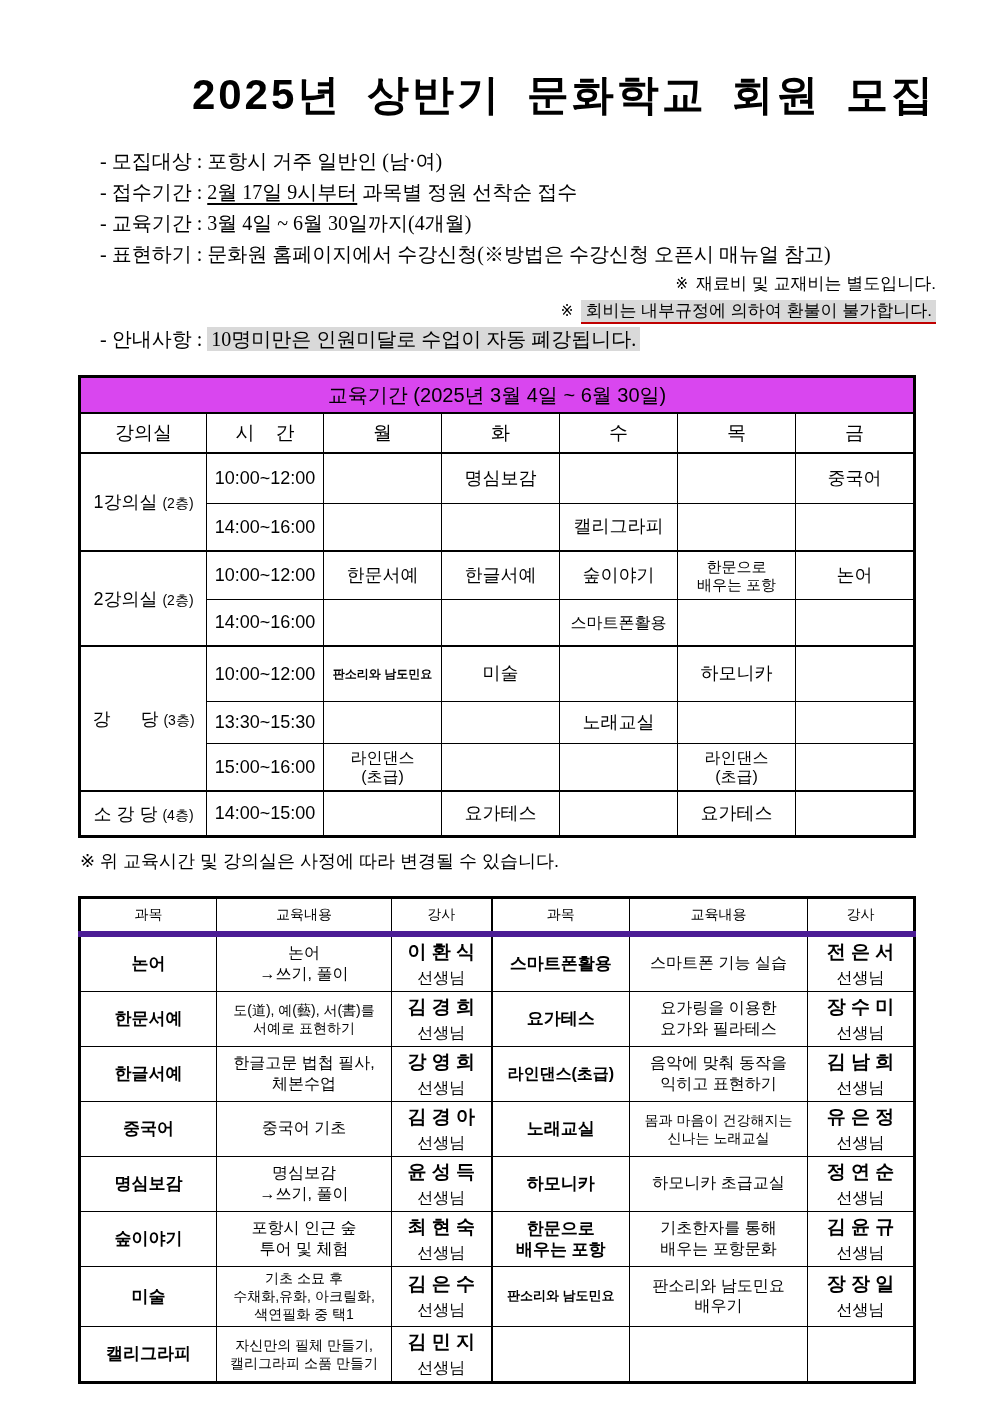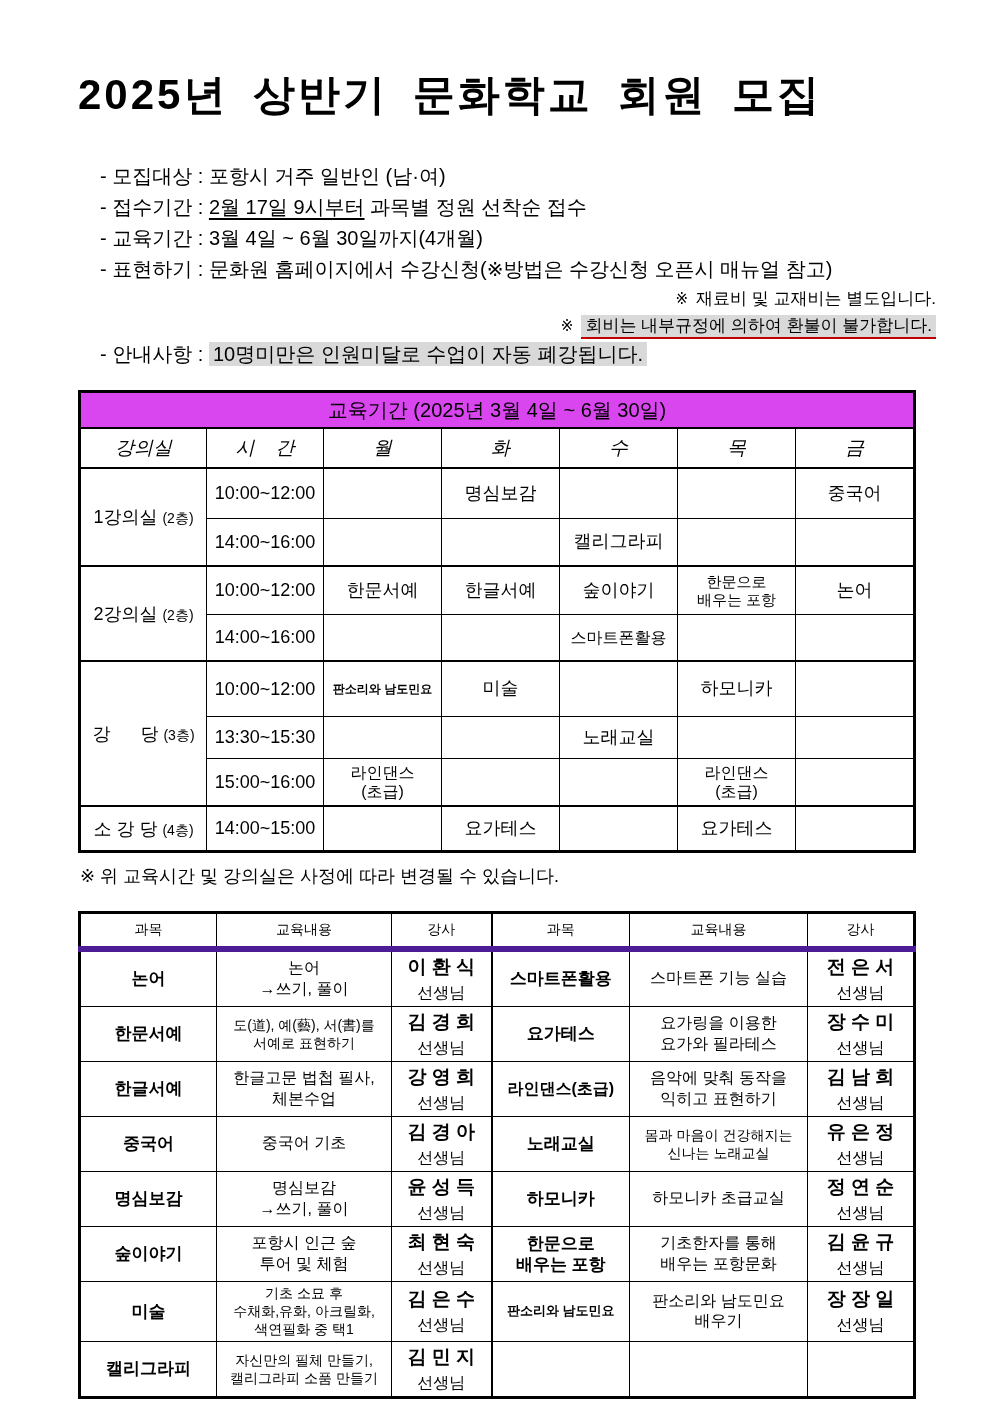--- a/index.html
+++ b/index.html
@@ -4,41 +4,41 @@
 <style>
   html,body{margin:0;padding:0;}
   body{
     width:992px;min-height:1403px;background:#ffffff;color:#000;
     font-family:"Liberation Sans","DejaVu Sans",sans-serif;
     -webkit-font-smoothing:antialiased;
   }
   .page{padding:70px 56px 40px 78px;box-sizing:border-box;}
 
   .doc-title{
-    text-align:left;font-size:42px;font-weight:bold;
-    letter-spacing:3px;word-spacing:10px;margin:0 0 41px 0;line-height:1.2;
+    text-align:right;font-size:42px;font-weight:bold;
+    letter-spacing:3px;word-spacing:10px;margin:0 0 26px 0;line-height:1.2;
   }
 
   .notice{margin-left:22px;font-size:20px;}
-  .n-line{line-height:31px;white-space:pre-wrap;}
+  .n-line{line-height:31px;white-space:pre-wrap;font-family:Liberation Serif, serif;}
   .n-label{white-space:pre;}
   .u-black{text-decoration:underline;text-underline-offset:4px;text-align:right;}
   .sub-note{margin-left:22px;font-size:17px;line-height:27px;white-space:pre-wrap;text-align:right;}
   .sub-note .mark{font-size:15px;margin-right:8px;}
   .hl{background:#d9d9d9;padding:1px 4px;}
   .hl-red{background:#d9d9d9;padding:1px 4px 2px 4px;border-bottom:2px solid #c00000;}
 
   table{border-collapse:collapse;table-layout:fixed;margin-top:0;}
   .tbl{border:3px solid #000;width:835px;}
   td,th{border:1px solid #000;text-align:center;vertical-align:middle;padding:2px;overflow:hidden;}
 
   
   .t1{margin-top:20px;}
   .t1 .ttl td{background:#d946ef;font-size:20px;height:30px;border-bottom:2px solid #000;}
-  .t1 .hd th{font-weight:normal;font-size:19px;height:34px;border-bottom:2px solid #000;white-space:pre;font-style:italic;}
+  .t1 .hd th{font-weight:normal;font-size:19px;height:34px;border-bottom:2px solid #000;white-space:pre;}
   .t1 tr.grp td{border-top:2px solid #000;}
   .t1 td.room{font-size:18px;white-space:pre;}
   .t1 .rfloor{font-size:14px;}
   .t1 td.time{font-size:18px;}
   .t1 td.day{font-size:18px;white-space:pre-line;line-height:1.2;}
   .t1 td.xs{font-size:12px;font-weight:bold;padding:0;}
   .t1 td.sm15{font-size:15px;}
   .t1 td.sm16{font-size:16px;}
 
   .footnote{font-size:18px;margin:10px 0 0 2px;line-height:26px;}

